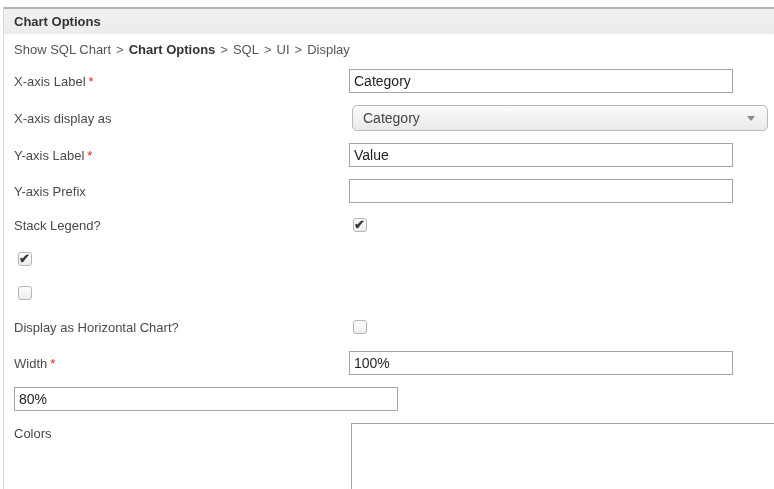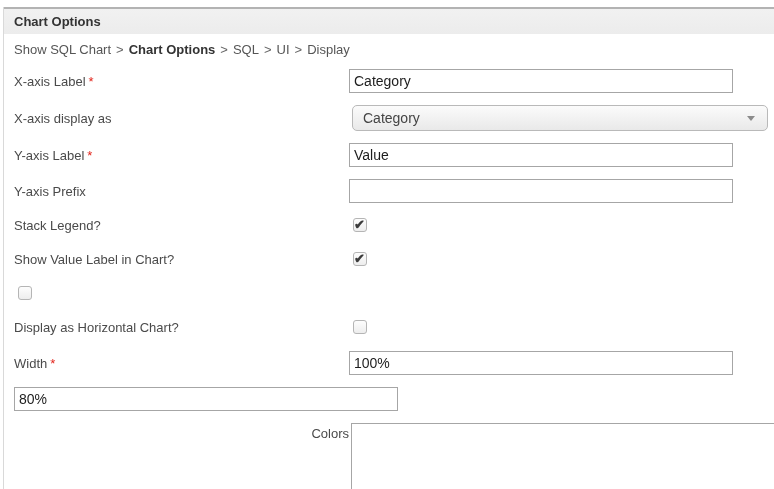--- a/index.html
+++ b/index.html
@@ -48,21 +48,21 @@
     min-height: 24px;
     margin-bottom: 12px;
   }
   .row.row-check { min-height: 20px; margin-bottom: 14px; }
   .row.row-top { align-items: flex-start; }
   .label-cell {
     width: 335px;
     flex: 0 0 335px;
     color: #4a4a4a;
   }
-  .row-top .label-cell { padding-top: 3px; text-align: right; }
+  .row-top .label-cell { padding-top: 3px; }
   .req { color: #e2231a; margin-left: 3px; }
 
   .text-input {
     width: 384px;
     height: 24px;
     border: 1px solid #a6a6a6;
     padding: 2px 4px;
     font-family: "Liberation Sans", "DejaVu Sans", sans-serif;
     font-size: 14px;
     color: #1d1d1d;
@@ -169,21 +169,20 @@
       <div class="label-cell"><span>Y-axis Prefix</span></div>
       <input class="text-input" type="text" value="" style="">
     </div>
 
     <div class="row row-check">
       <div class="label-cell"><span>Stack Legend?</span></div>
       <input type="checkbox" checked="" style="">
     </div>
 
     <div class="row row-check">
-      <div class="label-cell"><span>Show Value Label in Chart?</span></div>
       <input type="checkbox" checked="" style="">
     </div>
 
     <div class="row row-check">
       <input type="checkbox" style="">
     </div>
 
     <div class="row row-check">
       <div class="label-cell"><span>Display as Horizontal Chart?</span></div>
       <input type="checkbox" style="">

